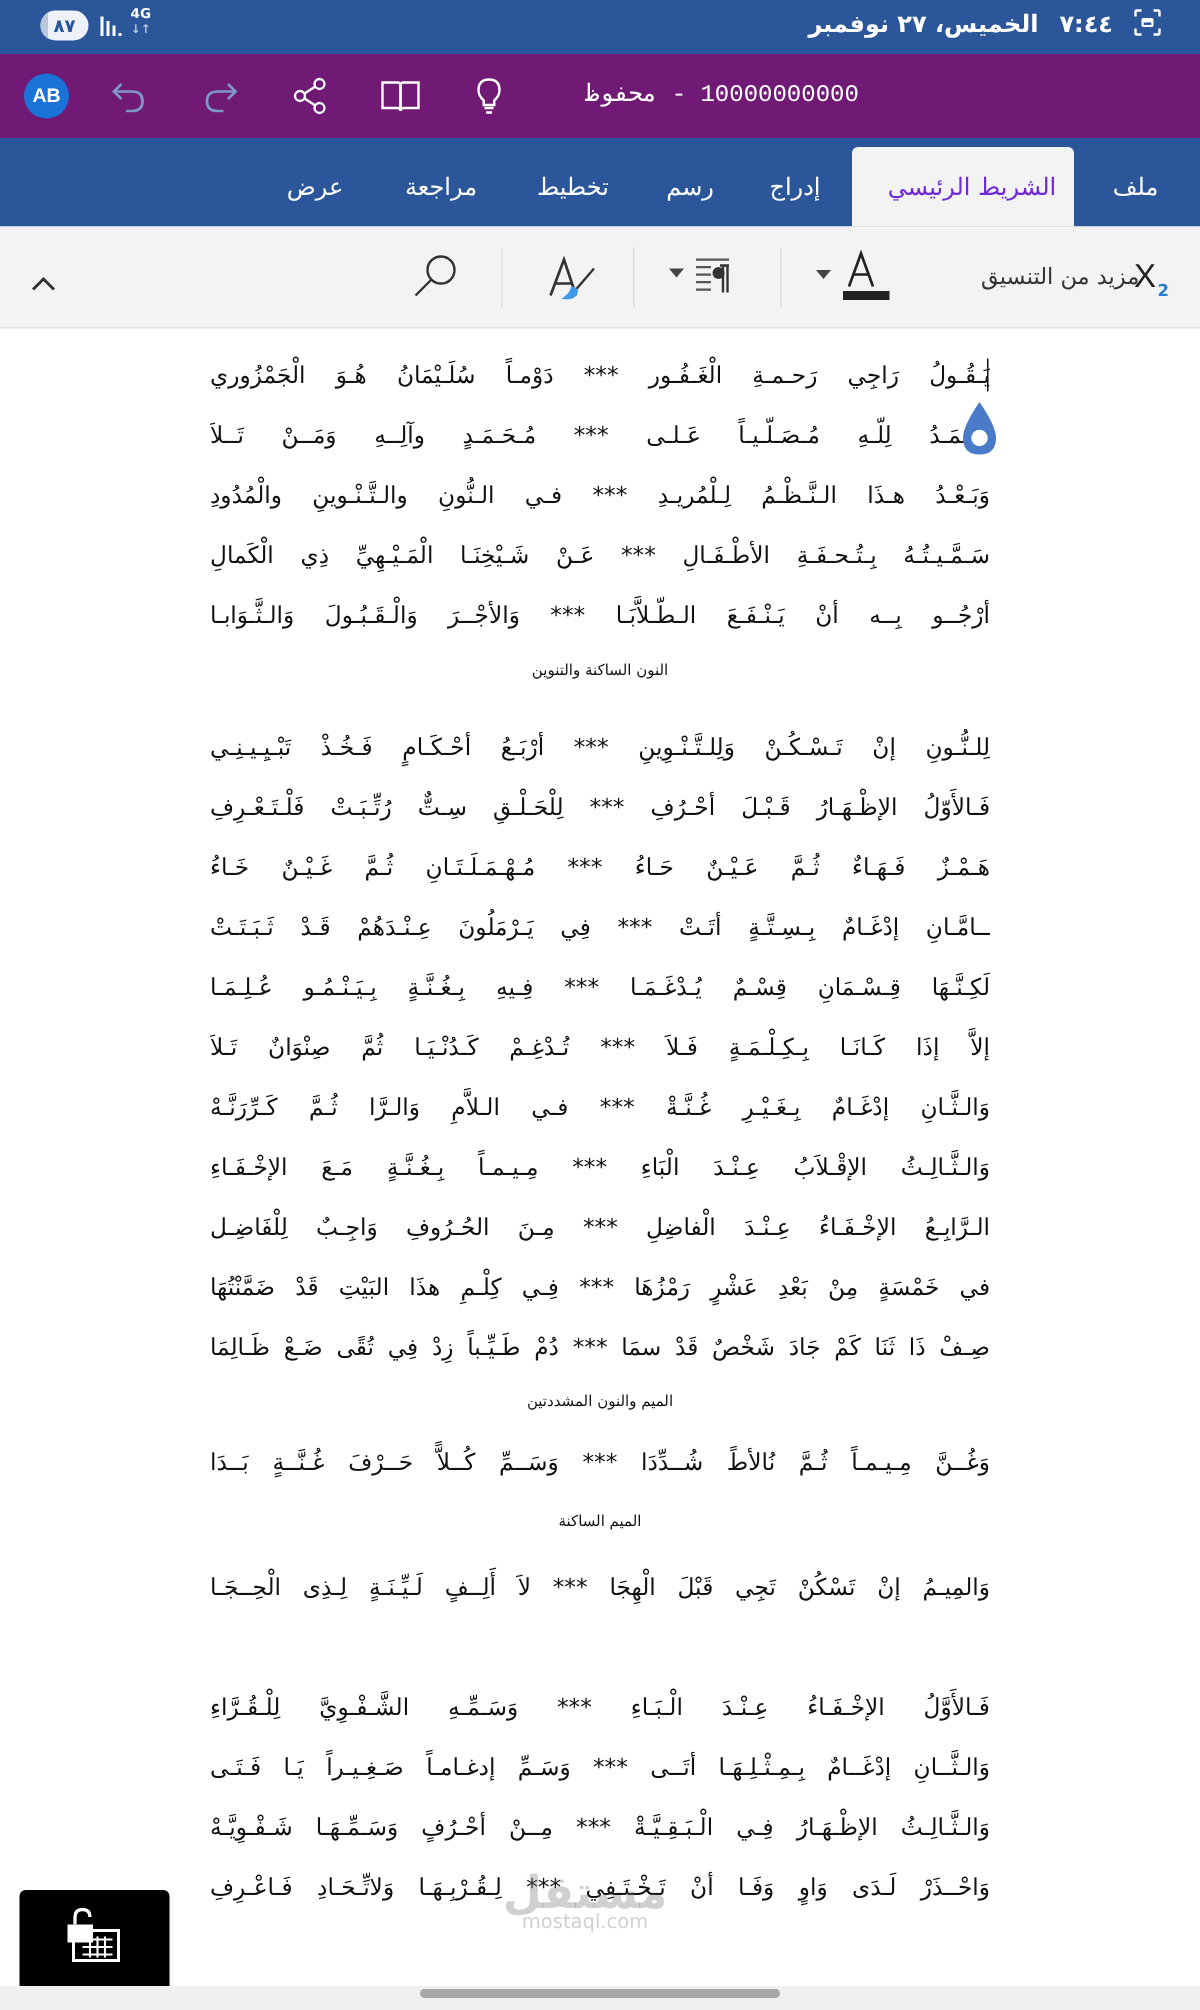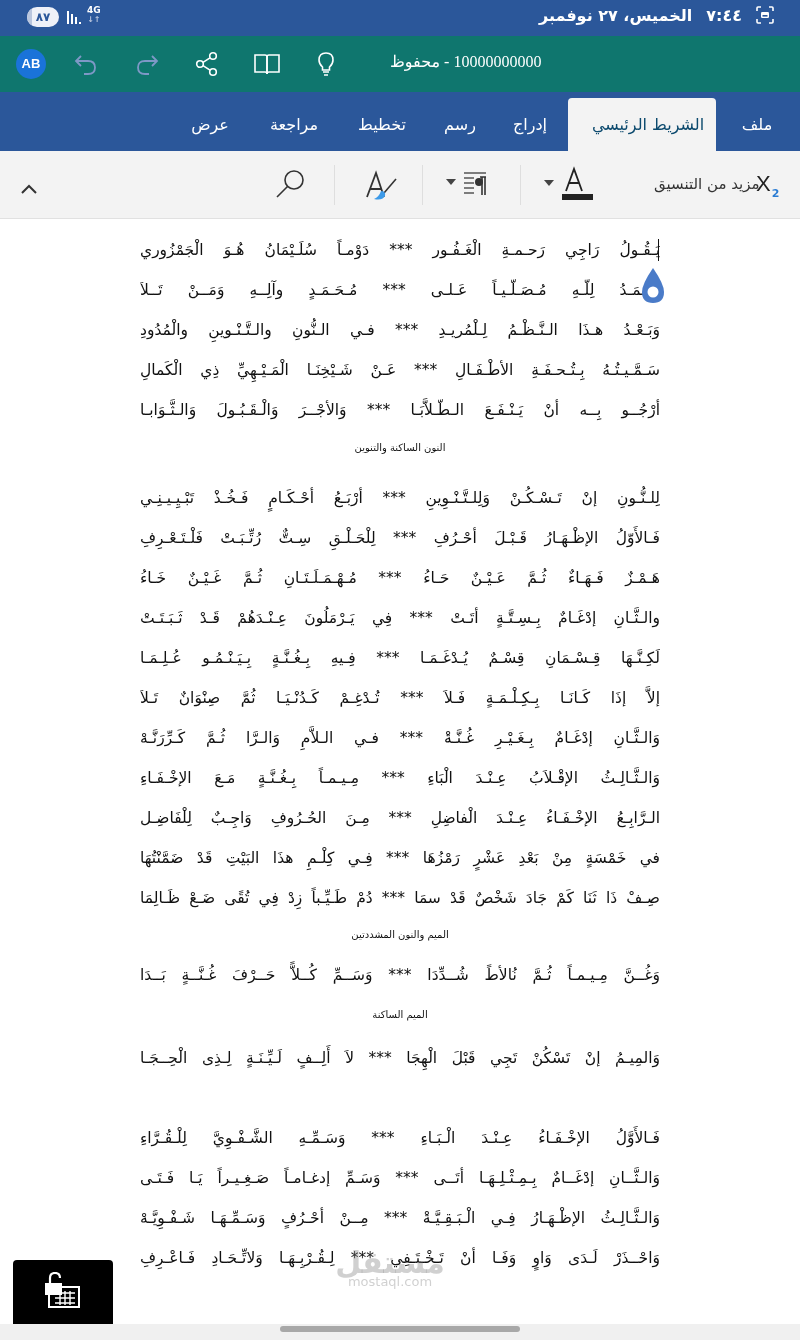--- a/index.html
+++ b/index.html
@@ -33,47 +33,47 @@
     display: flex; flex-direction: row-reverse; align-items: flex-start; gap: 14px;
     direction: rtl;
   }
   .clock-group .date { font-size: 16px; font-weight: bold; }
   .clock-group .time { font-size: 16px; font-weight: bold; direction: rtl; }
   .screenshot-icon { width: 18px; height: 18px; }
 
   
   .titlebar {
     position: absolute; top: 36px; left: 0; width: 800px; height: 56px;
-    background: #0f766e; color: #ffffff;
+    background: #701a75; color: #ffffff;
   }
   .avatar {
     position: absolute; left: 16px; top: 13px; width: 30px; height: 30px;
     border-radius: 50%; background: #1a73d9; color: #ffffff;
     font-size: 13px; font-weight: bold; text-align: center; line-height: 30px;
     font-family: "Liberation Sans", sans-serif;
   }
   .qa-icon { position: absolute; top: 14px; width: 28px; height: 28px; }
   .doc-title {
     position: absolute; left: 390px; top: 16px; font-size: 16px;
     direction: rtl; white-space: nowrap;
-    font-family: Liberation Serif, serif;
+    font-family: Liberation Mono, monospace;
     text-align: right;
   }
 
   
   .tabs {
     position: absolute; top: 92px; left: 0; width: 800px; height: 59px;
     background: #2b579a;
   }
   .tab {
     position: absolute; top: 6px; height: 53px; line-height: 53px;
     color: #ffffff; font-size: 16px; text-align: center; white-space: nowrap;
   }
   .tab.active {
-    background: #f3f3f3; color: #0c4a6e; border-radius: 4px 4px 0 0; padding-left: 12px;
+    background: #f3f3f3; color: #6d28d9; border-radius: 4px 4px 0 0; padding-left: 12px;
   }
 
   
   .toolbar {
     position: absolute; top: 151px; left: 0; width: 800px; height: 68px;
     background: #f3f3f3; border-bottom: 1px solid #e1e1e1;
   }
   .tb-item { position: absolute; }
   .tb-sep { position: absolute; top: 14px; width: 1px; height: 40px; background: #dedede; }
   .more-fmt { position: absolute; top: 24px; left: 654px; font-size: 15px; color: #333; direction: rtl; white-space: nowrap; }
@@ -239,21 +239,21 @@
   <div class="doc">
     <div class="para" style="top:13px">يَـقُـولُ رَاجِي رَحـمـةِ الْغَـفُـور *** دَوْمـاً سُلَـيْمَانُ هُـوَ الْجَمْزُوري</div>
     <div class="para" style="top:53px">يَحـمَـدُ لِلّـهِ مُـصَـلّـيـاً عَـلـى *** مُـحَـمَـدٍ وآلِــهِ وَمَــنْ تَــلاَ</div>
     <div class="para" style="top:93px">وَبَـعْـدُ هـذَا الـنَّـظْـمُ لِـلْمُريـدِ *** فـي الـنُّونِ والـتَّـنْـوينِ والْمُدُودِ</div>
     <div class="para" style="top:133px">سَـمَّـيـتُـهُ بِـتُـحـفَـةِ الأطْـفَـالِ *** عَـنْ شَـيْخِنَـا الْمَـيْـهِيِّ ذِي الْكَمالِ</div>
     <div class="para" style="top:173px">أرْجُــو بِــه أنْ يَـنْـفَـعَ الـطّـلاَّبَـا *** وَالأجْــرَ وَالْـقَـبُـولَ وَالـثَّـوَابـا</div>
     <div class="para heading" style="top:211px">النون الساكنة والتنوين</div>
     <div class="para" style="top:261px">لِلـنُّـونِ إنْ تَـسْـكُـنْ وَلِلـتَّـنْـوِينِ *** أرْبَـعُ أحْـكَـامٍ فَـخُـذْ تَبْـيِـيـنِـي</div>
     <div class="para" style="top:301px">فَـالأَوّلُ الإظْـهَـارُ قَـبْـلَ أحْـرُفِ *** لِلْحَـلْـقِ سِـتٌّ رُتِّـبَـتْ فَلْـتَـعْـرِفِ</div>
     <div class="para" style="top:341px">هَـمْـزٌ فَـهَـاءٌ ثُـمَّ عَـيْـنٌ حَـاءُ *** مُـهْـمَـلَـتَـانِ ثُـمَّ غَـيْـنٌ خَـاءُ</div>
-    <div class="para" style="top:381px">والـثَّـانِ إدْغَـامٌ بِـسِـتَّـةٍ أتَـتْ *** فِي يَـرْمَلُونَ عِـنْـدَهُمْ قَـدْ ثَـبَـتَـتْ</div>
+    <div class="para" style="top:381px">ــامَّـانِ إدْغَـامٌ بِـسِـتَّـةٍ أتَـتْ *** فِي يَـرْمَلُونَ عِـنْـدَهُمْ قَـدْ ثَـبَـتَـتْ</div>
     <div class="para" style="top:421px">لَكِـنَّـهَا قِـسْـمَانِ قِسْـمٌ يُـدْغَـمَـا *** فِـيهِ بِـغُـنَّـةٍ بِـيَـنْـمُـو عُـلِـمَـا</div>
     <div class="para" style="top:461px">إلاَّ إذَا كَـانَـا بِـكِـلْـمَـةٍ فَـلاَ *** تُـدْغِـمْ كَـدُنْـيَـا ثُمَّ صِنْوَانٌ تَـلاَ</div>
     <div class="para" style="top:501px">وَالـثَّـانِ إدْغَـامٌ بِـغَـيْـرِ غُـنَّـةْ *** فـي الـلاَّمِ وَالـرَّا ثُـمَّ كَـرِّرَنَّـهْ</div>
     <div class="para" style="top:541px">وَالـثَّـالِـثُ الإقْـلاَبُ عِـنْـدَ الْبَاءِ *** مِـيـمـاً بِـغُـنَّـةٍ مَـعَ الإخْـفَـاءِ</div>
     <div class="para" style="top:581px">الـرَّابِـعُ الإخْـفَـاءُ عِـنْـدَ الْفاضِلِ *** مِـنَ الحُـرُوفِ وَاجِـبٌ لِلْفَاضِـل</div>
     <div class="para" style="top:621px">في خَمْسَةٍ مِنْ بَعْدِ عَشْرٍ رَمْزُهَا *** فِـي كِلْـمِ هذَا البَيْتِ قَدْ ضَمَّنْتُهَا</div>
     <div class="para" style="top:661px">صِـفْ ذَا ثَنَا كَمْ جَادَ شَخْصٌ قَدْ سمَا *** دُمْ طَـيِّـباً زِدْ فِي تُقًى ضَـعْ ظَـالِمَا</div>
     <div class="para heading" style="top:698px">الميم والنون المشددتين</div>
     <div class="para" style="top:738px">وَغُــنَّ مِـيـمـاً ثُـمَّ نُالأطً شُــدِّدَا *** وَسَــمِّ كُــلاًّ حَــرْفَ غُـنَّــةٍ بَــدَا</div>
     <div class="para heading" style="top:778px">الميم الساكنة</div>

